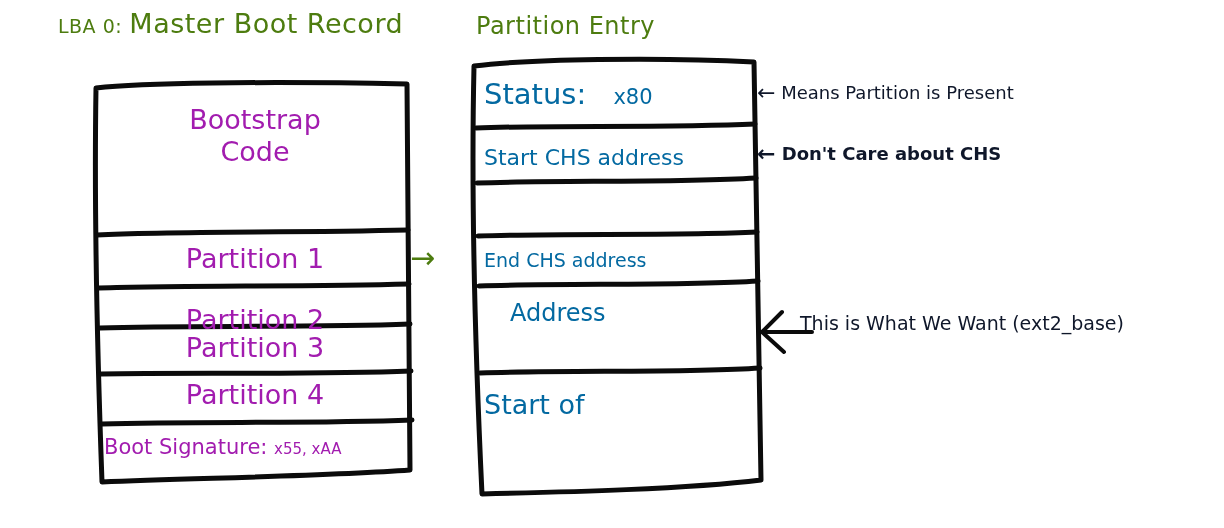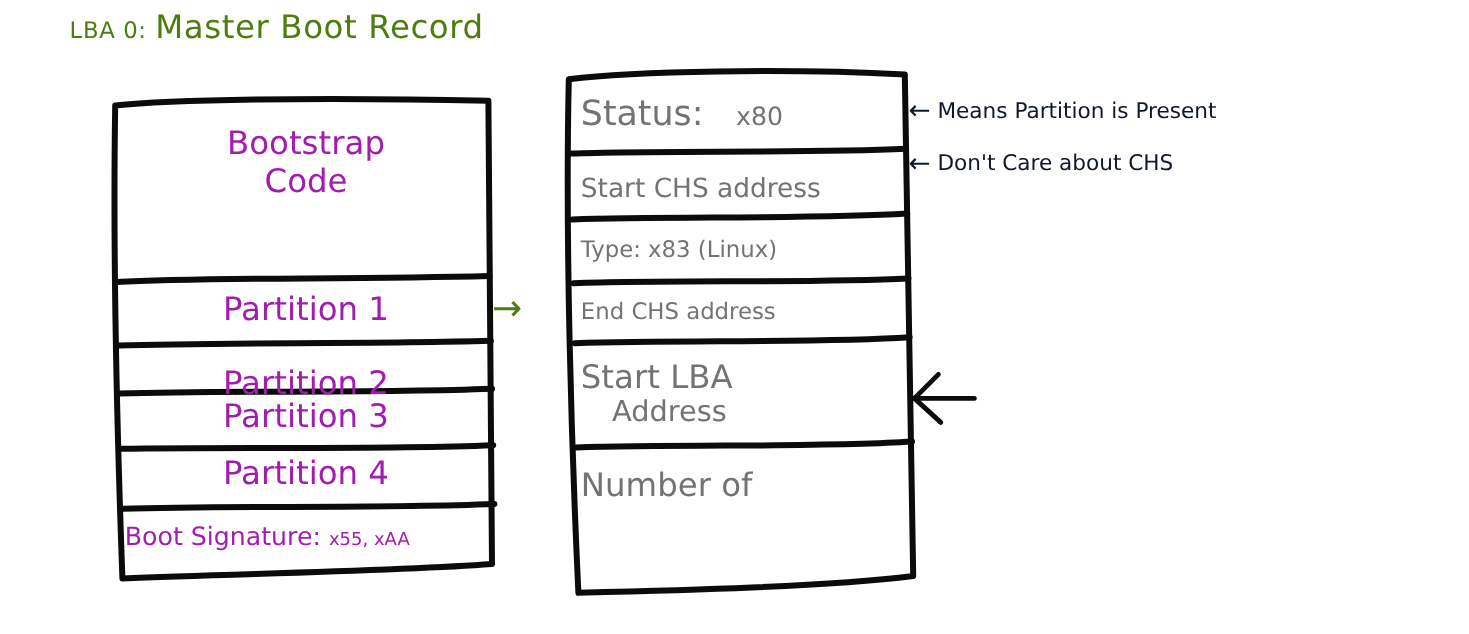--- a/index.html
+++ b/index.html
@@ -69,56 +69,57 @@
     left: 104px; top: 435px; width: 300px;
     font-size: 21px; text-align: left;
   }
   .lbl-bootsig .hex { font-size: 15px; }
 
   
   .pe-row {
     position: absolute;
     left: 484px;
     width: 265px;
-    color: #737373;
+    color: #0369a1;
     white-space: nowrap;
   }
   .r-status   { top: 77px;  font-size: 29px; }
   .r-status .hex { font-size: 21px; }
   .r-startchs { top: 145px; font-size: 22px; }
   .r-type     { top: 197px; font-size: 19px; }
   .r-endchs   { top: 249px; font-size: 19px; }
   .r-startlba { top: 300px; font-size: 27px; line-height: 1.1; }
   .r-startlba .ind { display: block; padding-left: 26px; font-size: 24px; }
   .r-numsec   { top: 389px; font-size: 27px; line-height: 1.15; }
   .r-numsec .ind { display: block; padding-left: 30px; }
 
   
   .annot {
     position: absolute;
     color: #0f172a;
     white-space: nowrap;
     font-family: "DejaVu Sans", sans-serif;
   }
   .a1 { left: 757px; top: 80px;  font-size: 18px; }
-  .a2 { left: 757px; top: 124px; font-size: 18px; }
+  .a2 { left: 757px; top: 141px; font-size: 18px; font-weight: bold; }
   .a3 { left: 800px; top: 312px; font-size: 19px; }
   .arrowglyph { font-size: 22px; vertical-align: -1px; }
 
   svg { display: block; overflow: visible; }
 </style>
 </head>
 <body>
 
 <div id="canvas">
 
   <div class="ink" id="title-left">
     <span class="small">LBA 0:</span>
     <span class="big">Master Boot Record</span>
   </div>
+  <div class="ink" id="title-right">Partition Entry</div>
 
   <svg id="mbr-box" width="340" height="420" viewBox="0 0 340 420" aria-hidden="true">
     <g fill="none" stroke="#0b0b0b" stroke-width="5" stroke-linecap="round" stroke-linejoin="round">
 
       <path d="M16 16 C 60 11, 180 9, 327 12 L 330 398 C 250 404, 120 406, 22 410 C 18 300, 14 140, 16 16 Z"></path>
 
       <path d="M17 163 C 90 159, 210 161, 328 158"></path>
       <path d="M19 216 C 100 213, 220 215, 329 212"></path>
       <path d="M20 256 C 105 253, 225 256, 330 252"></path>
       <path d="M21 302 C 110 300, 230 303, 331 299"></path>
@@ -152,37 +153,38 @@
       <path d="M21 238 C 105 235, 225 238, 300 233"></path>
       <path d="M22 325 C 110 322, 230 325, 302 320"></path>
     </g>
   </svg>
 
   <div class="pe-row r-status">
     <span>Status:</span>
     <span class="hex" style="margin-left:18px;">x80</span>
   </div>
   <div class="pe-row r-startchs">Start CHS address</div>
-  <div class="pe-row r-type">Type: x83 (Linux)</div>
   <div class="pe-row r-endchs">End CHS address</div>
   <div class="pe-row r-startlba">
-    <span>Start LBA</span>
     <span class="ind">Address</span>
   </div>
   <div class="pe-row r-numsec">
-    <span>Number of</span>
+    <span>Start of</span>
   </div>
 
   <div class="annot a1">
     <span class="arrowglyph">←</span>
     <span>Means Partition is Present</span>
   </div>
   <div class="annot a2">
     <span class="arrowglyph">←</span>
     <span>Don't Care about CHS</span>
+  </div>
+  <div class="annot a3">
+    <span>This is What We Want (ext2_base)</span>
   </div>
 
   <svg style="position:absolute; left:758px; top:310px;" width="56" height="44" viewBox="0 0 56 44" aria-hidden="true">
     <g fill="none" stroke="#0b0b0b" stroke-width="4" stroke-linecap="round" stroke-linejoin="round">
       <path d="M4 22 L 54 22"></path>
       <path d="M24 2 L 4 22 L 26 42"></path>
     </g>
   </svg>
 
 </div>

